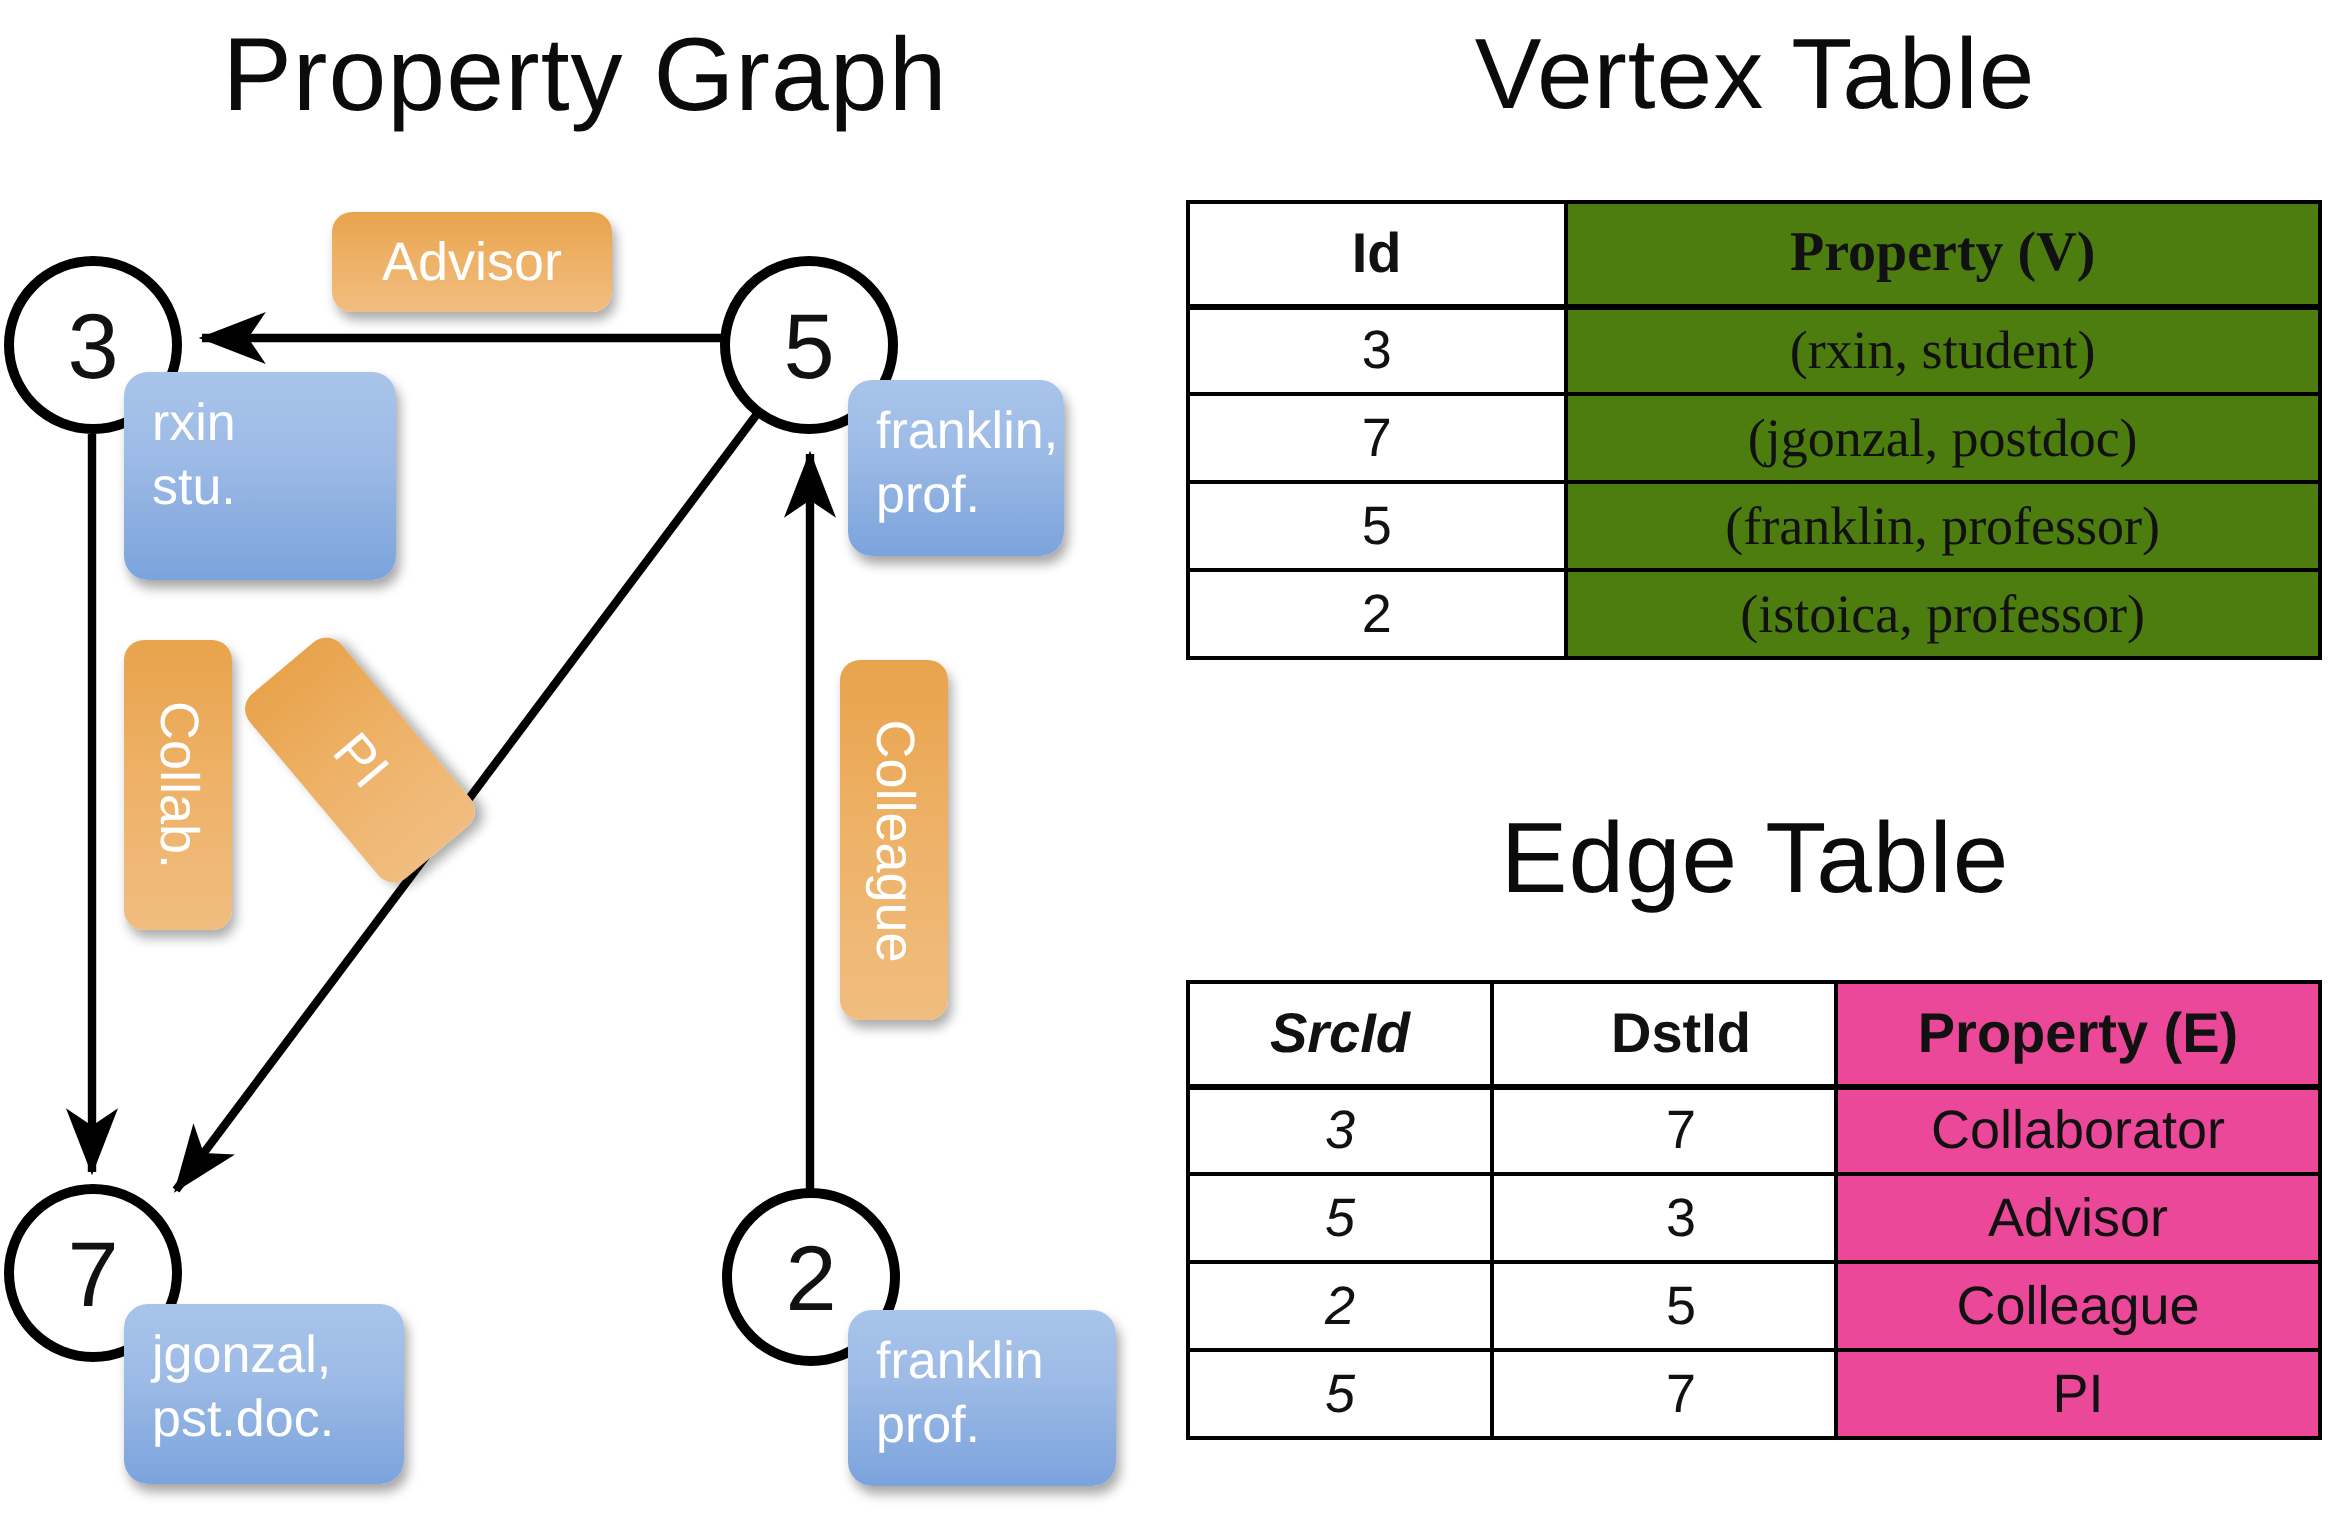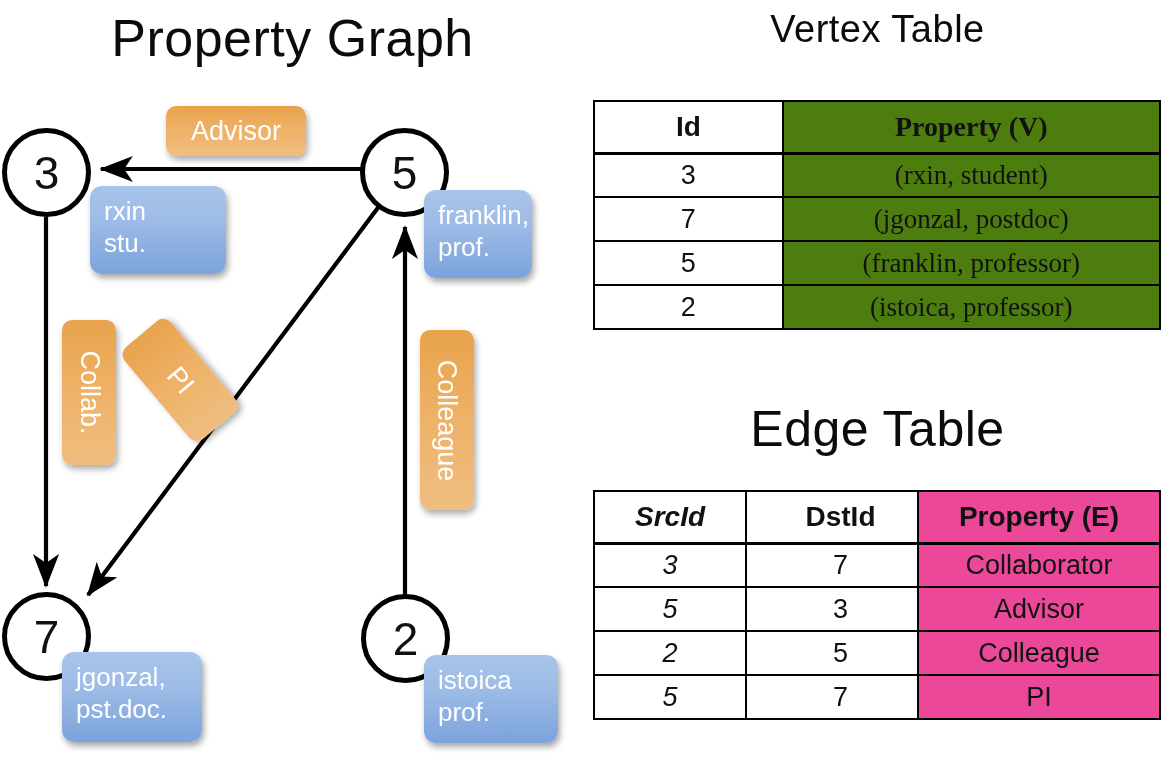--- a/index.html
+++ b/index.html
@@ -26,21 +26,21 @@
     letter-spacing: 0.5px;
   }
   #title-property-graph {
     left: 0; top: 8px; width: 585px;
     text-align: center;
     font-size: 52px;
   }
   #title-vertex-table {
     left: 585px; top: 8px; width: 585px;
     text-align: center;
-    font-size: 38px;
+    font-size: 50px;
   }
   #title-edge-table {
     left: 585px; top: 400px; width: 585px;
     text-align: center;
     font-size: 50px;
   }
 
   
   #graph-panel {
     position: absolute;
@@ -177,37 +177,37 @@
   </div>
 
   <div class="node" id="node-7" style="left:2px; top:592px; width:89px; height:89px;">
     <span>7</span>
   </div>
 
   <div class="node" id="node-2" style="left:361px; top:594px; width:89px; height:89px;">
     <span>2</span>
   </div>
 
-  <div class="prop-box" id="box-rxin" style="left:62px; top:186px; width:136px; height:88px;margin-left:28px;">
+  <div class="prop-box" id="box-rxin" style="left:62px; top:186px; width:136px; height:104px;">
     <div>rxin</div>
     <div>stu.</div>
   </div>
 
   <div class="prop-box" id="box-franklin" style="left:424px; top:190px; width:108px; height:88px;">
     <div>franklin,</div>
     <div>prof.</div>
   </div>
 
   <div class="prop-box" id="box-jgonzal" style="left:62px; top:652px; width:140px; height:90px;">
     <div>jgonzal,</div>
     <div>pst.doc.</div>
   </div>
 
   <div class="prop-box" id="box-istoica" style="left:424px; top:655px; width:134px; height:88px;">
-    <div>istoica</div>
+    <div>franklin</div>
     <div>prof.</div>
   </div>
 
   <div class="edge-label" id="label-advisor" style="left:166px; top:106px; width:140px; height:50px;">
     <span>Advisor</span>
   </div>
 
   <div class="edge-label rot" id="label-collab" style="left:62px; top:320px; width:54px; height:145px;">
     <span>Collab.</span>
   </div>

